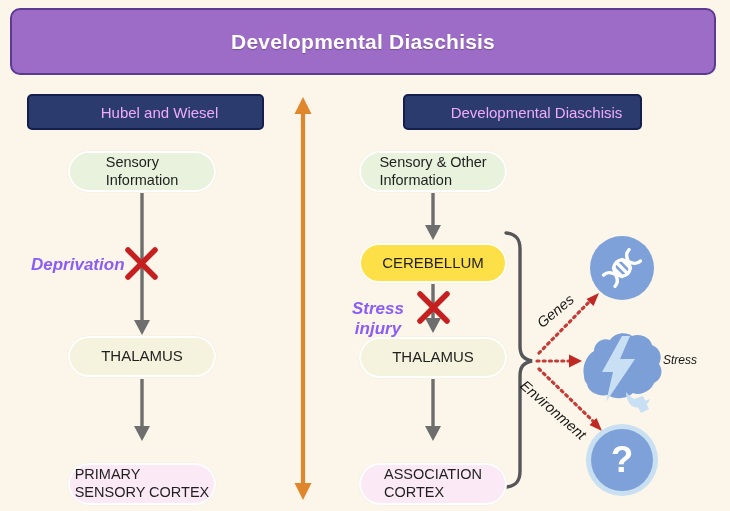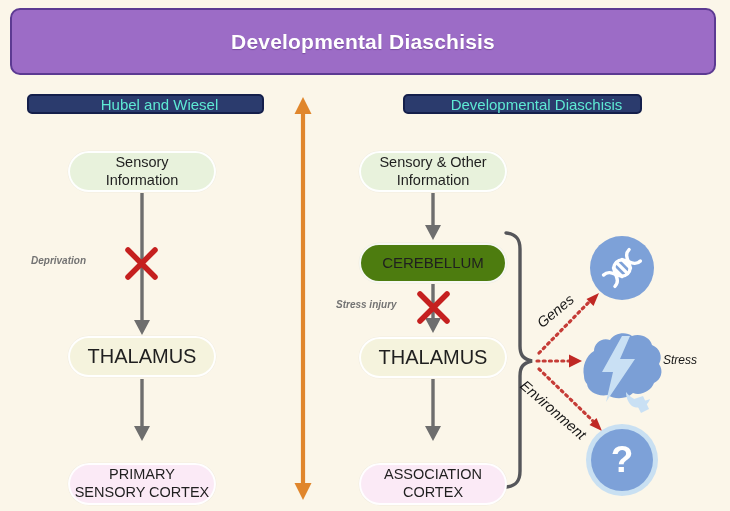--- a/index.html
+++ b/index.html
@@ -16,51 +16,51 @@
     position:absolute; left:10px; top:8px; width:706px; height:67px;
     background:#9C6CC6; border:2px solid #5C3A92; border-radius:10px;
     display:flex; flex-direction:column; align-items:center; justify-content:center;
     gap:2px;
   }
   .banner-title { color:#ffffff; font-size:21px; font-weight:bold; letter-spacing:.2px;
     text-shadow:0 1px 1px rgba(60,20,90,.35); }
   .banner-subtitle { color:#F2C21B; font-size:16.5px; font-weight:bold; }
   
   .panel-header {
-    position:absolute; top:94px; height:20px;
+    position:absolute; top:94px; height:36px;
     background:#2B3B6D; border:2px solid #141F4B; border-radius:5px;
-    color:#5eead4; font-size:15px;
+    color:#f0abfc; font-size:15px;
     display:flex; align-items:center; justify-content:center;padding-left:28px;
   }
   #hdr-left  { left:27px;  width:237px; }
   #hdr-right { left:403px; width:239px; }
   
   .node {
     position:absolute; width:148px;
     border:2px solid rgba(255,255,255,.95); border-radius:21px;
-    display:flex; align-items:center; justify-content:center; text-align:center;
+    display:flex; align-items:center; justify-content:center; 
     font-size:14.5px; color:#1f1f1f; line-height:1.22; white-space:pre-line;
     box-shadow:0 0 0 .5px rgba(0,0,0,.04);
   }
   .green    { background:#E8F2DC; }
   .yellow   { background:#F5F3DD; }
-  .lavender { background:#4d7c0f; }
+  .lavender { background:#fde047; }
   .pink     { background:#FBEAF6;margin-top:20px; }
   #n-l-sensory  { left:68px;  top:151px; height:41px; }
   #n-l-thalamus { left:68px;  top:336px; height:41px; }
   #n-l-psc      { left:68px;  top:443px; height:42px; }
   #n-r-sensory  { left:359px; top:151px; height:41px; }
   #n-r-cereb    { left:359px; top:243px; height:40px; font-size:15px; }
   #n-r-thalamus { left:359px; top:337px; height:41px; }
   #n-r-assoc    { left:359px; top:443px; height:42px; }
-  #n-l-thalamus, #n-r-thalamus { font-size:20px; }
+  #n-l-thalamus, #n-r-thalamus { font-size:15px; }
   
   .block-label {
-    position:absolute; color:#737373; font-weight:bold; font-style:italic;
-    font-size:10px; text-align:left; width:84px;
+    position:absolute; color:#8b5cf6; font-weight:bold; font-style:italic;
+    font-size:17px; text-align:center; width:84px;
   }
   #lbl-deprivation { left:31px;  top:255px; }
   #lbl-focal       { left:336px; top:299px; }
   
   .factor-label { position:absolute; color:#161616; font-style:italic; font-size:14.5px; }
   #lbl-genes { left:534px; top:303px; transform:rotate(-40deg); }
   #lbl-env   { left:511px; top:406px; width:94px; transform:rotate(41deg); }
   #lbl-stress{ left:663px; top:353px; font-size:12px; }
   
   #q-glyph {

